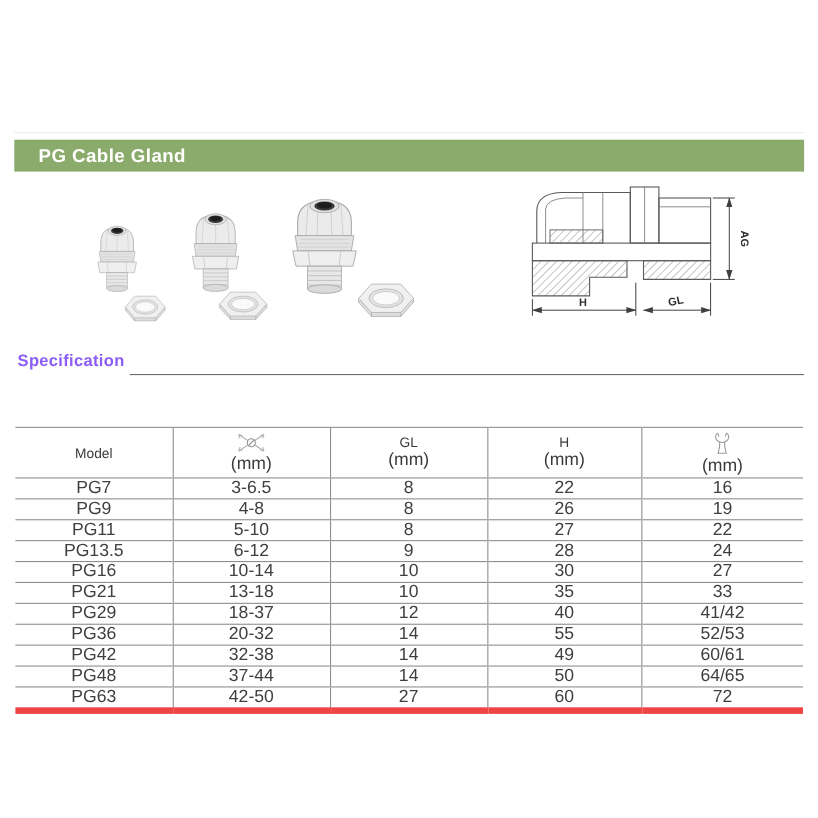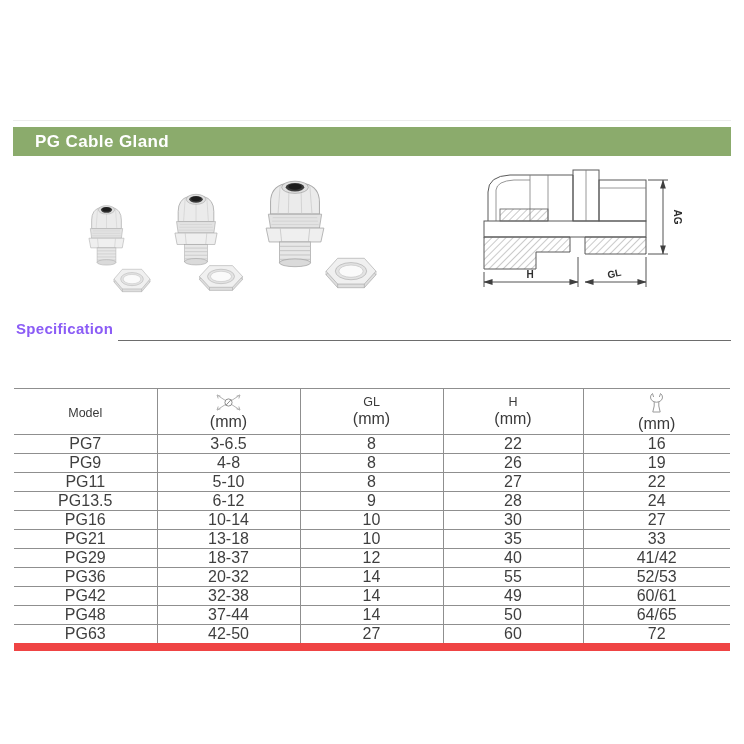--- a/index.html
+++ b/index.html
@@ -15,21 +15,21 @@
   .spec-heading{position:absolute;left:16px;top:320px;font-size:15px;font-weight:bold;
                 color:#8b5cf6;letter-spacing:.3px;}
   .spec-rule{position:absolute;left:118px;top:340px;width:613px;height:1px;background:#6d6d6d;}
   table.spec{position:absolute;left:14px;top:346px;width:716px;
              border-collapse:collapse;table-layout:fixed;margin-top:42px;}
   table.spec th,table.spec td{border-top:1px solid #8f8f8f;font-weight:normal;
              text-align:center;padding:0;color:#3f3f3f;}
   table.spec th+th,table.spec td+td{border-left:1px solid #8f8f8f;}
   table.spec thead th{height:45px;vertical-align:middle;}
   table.spec tbody td{height:18px;font-size:16px;line-height:14px;}
-  table.spec tbody tr:last-child td{border-bottom:8px solid #ef4444;text-align:center;}
+  table.spec tbody tr:last-child td{border-bottom:6px solid #ef4444;text-align:center;}
   .hdr-stack{display:flex;flex-direction:column;align-items:center;justify-content:center;gap:1px;}
   .hdr-label{font-size:12.5px;color:#3a3a3a;}
   .hdr-unit{font-size:16px;color:#3a3a3a;}
   svg{display:block;}
 </style>
 </head>
 <body>
 
 <div class="page">
 

